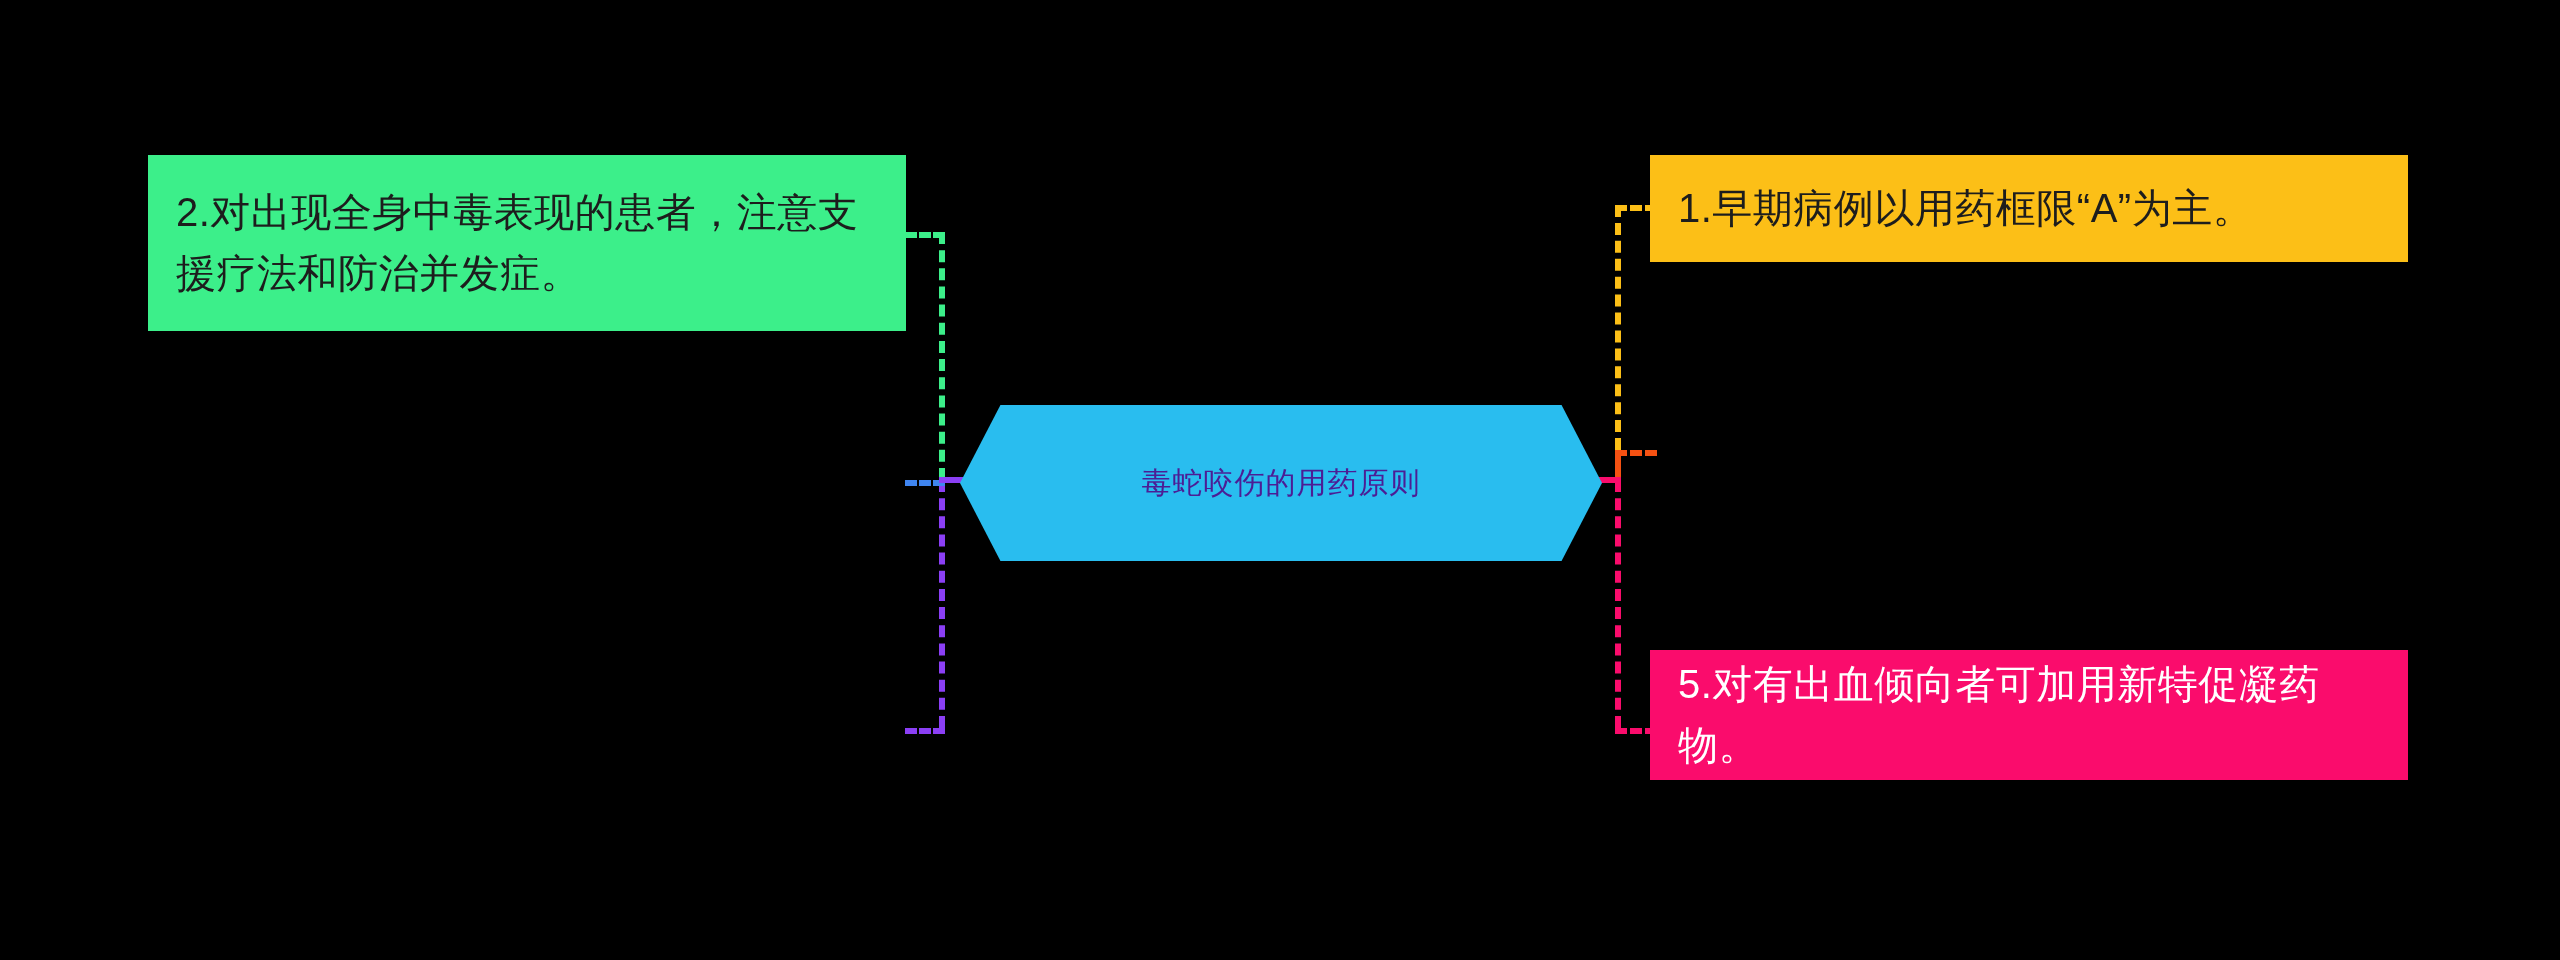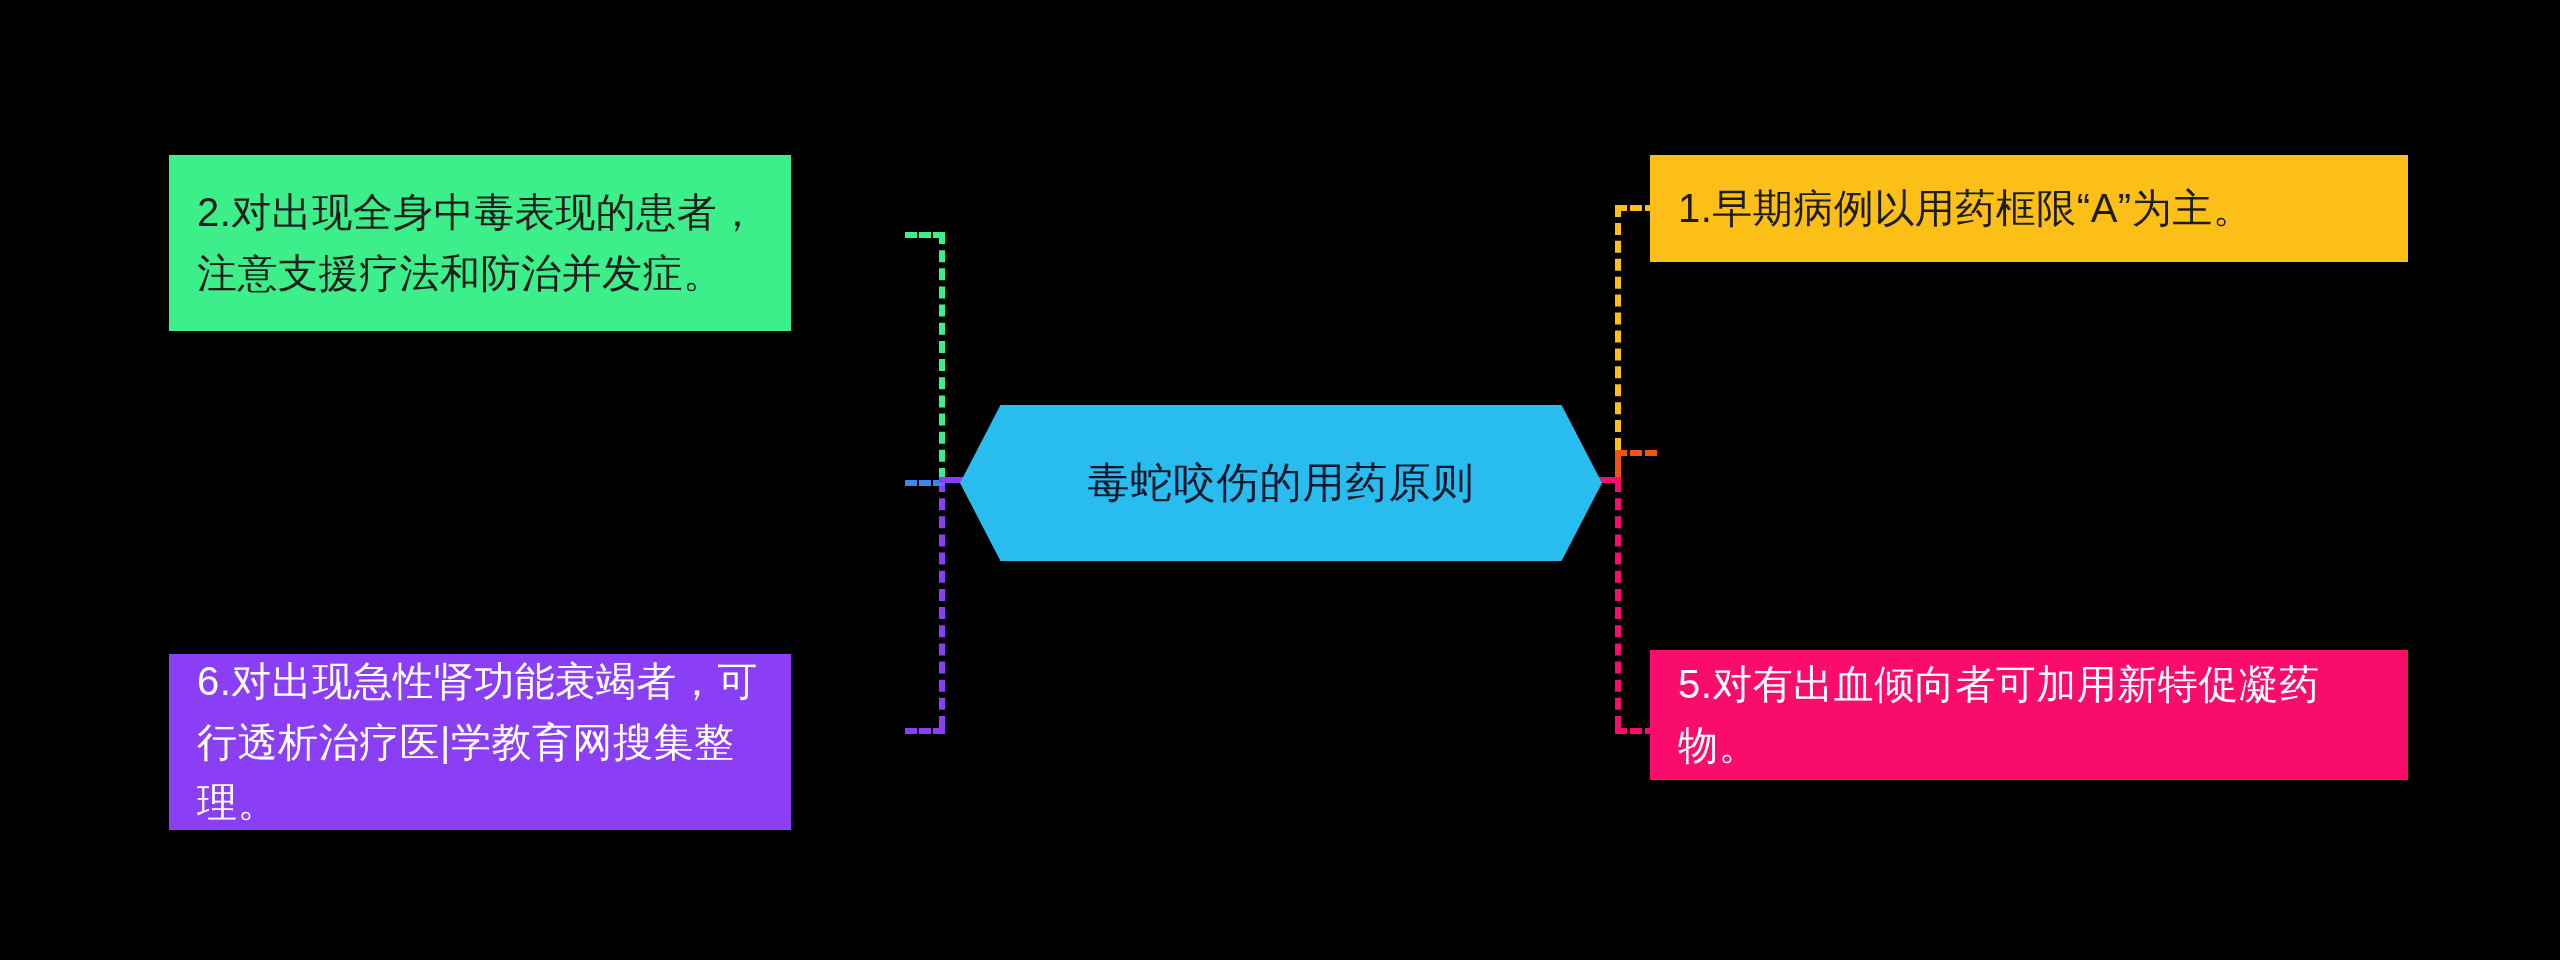--- a/index.html
+++ b/index.html
@@ -19,41 +19,41 @@
     line-height:1.52;
     letter-spacing:0.5px;
     font-weight:400;
   }
   .node .txt{display:block;width:100%;}
 
   .dark-ink{color:#1d1d1d;}
   .light-ink{color:#ffffff;}
 
   
-  .left{left:169px;width:622px;}
+  .left{left:148px;width:758px;}
   #node-2{top:155px;height:176px;background:#3CEF8A;}
   #node-4{top:394px;height:172px;background:#3F85F0;}
   #node-6{top:654px;height:176px;background:#8B3FF5;}
 
   
   .right{left:1650px;width:758px;}
   #node-1{top:155px;height:107px;background:#FCBF17;}
   #node-3{top:345px;height:220px;background:#F55112;}
   #node-5{top:650px;height:130px;background:#FA0C6C;}
 
   
   #hub{
     position:absolute;
     left:960px;top:405px;
     width:642px;height:156px;
     background:#29BDEF;
     clip-path:polygon(6.3% 0%, 93.7% 0%, 100% 50%, 93.7% 100%, 6.3% 100%, 0% 50%);
     display:flex;align-items:center;justify-content:center;
-    color:#0f172a;
-    font-size:42px;
+    color:#4c1d95;
+    font-size:30px;
     letter-spacing:1px;
     white-space:nowrap;
   }
 
   
   .vspine{position:absolute;width:0;border-left-width:6px;border-left-style:dashed;}
   .hstub{position:absolute;height:0;border-top-width:6px;border-top-style:dashed;}
   .hsolid{position:absolute;height:6px;}
   .vsolid{position:absolute;width:6px;}
 
@@ -81,23 +81,20 @@
 </head>
 <body>
 
 <div id="canvas">
 
   <div class="node left dark-ink" id="node-2">
     <span class="txt">2.对出现全身中毒表现的患者，注意支援疗法和防治并发症。</span>
   </div>
 
 
-  <div class="node left light-ink" id="node-6">
-    <span class="txt">6.对出现急性肾功能衰竭者，可行透析治疗医|学教育网搜集整理。</span>
-  </div>
 
   <div class="node right dark-ink" id="node-1">
     <span class="txt">1.早期病例以用药框限“A”为主。</span>
   </div>
 
 
   <div class="node right light-ink" id="node-5">
     <span class="txt">5.对有出血倾向者可加用新特促凝药物。</span>
   </div>
 

